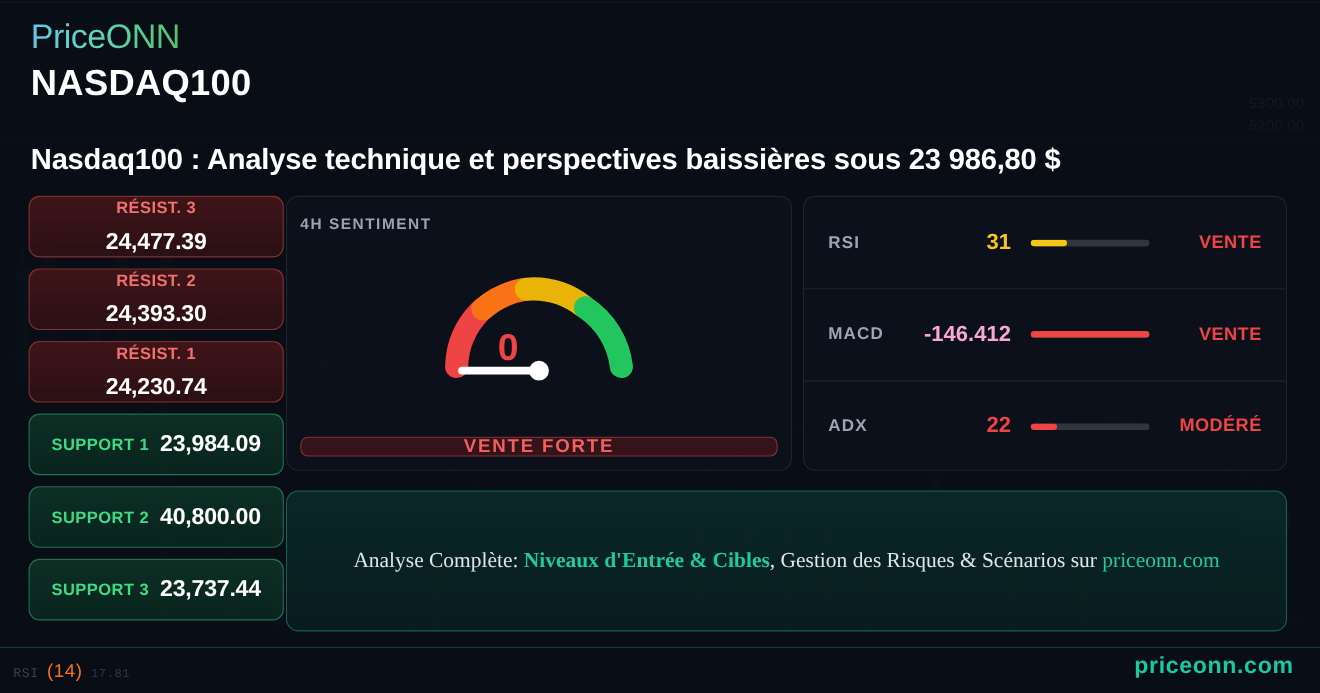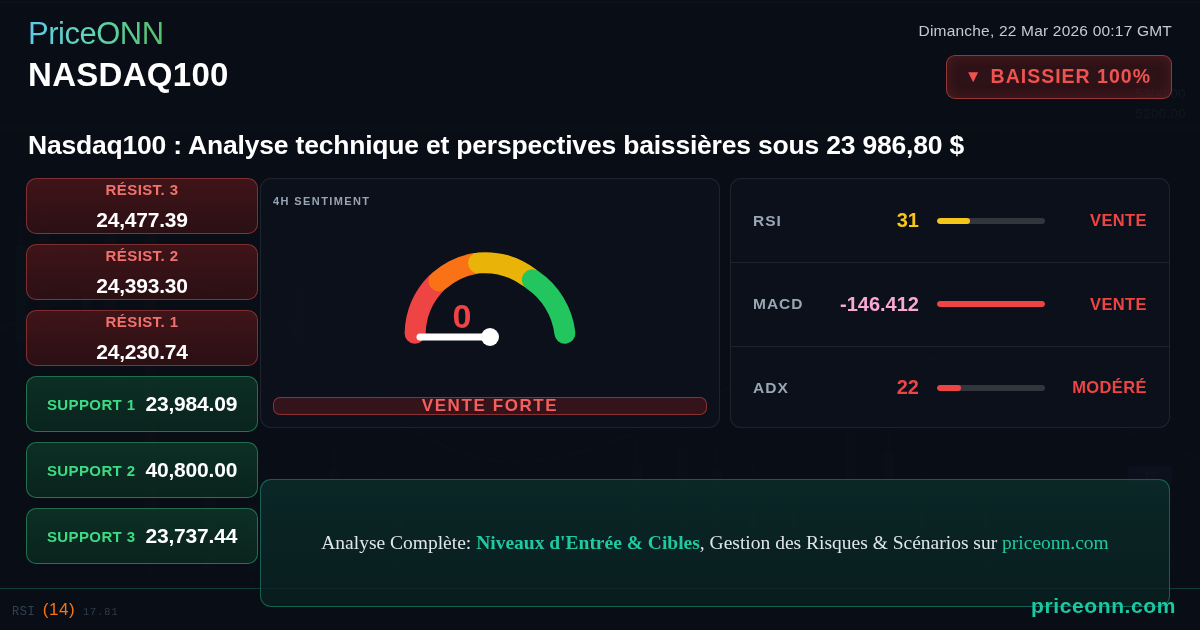--- a/index.html
+++ b/index.html
@@ -110,21 +110,21 @@
   
   .panel {
     position: absolute;
     background: rgba(13,18,27,.80);
     border: 1px solid rgba(122,135,150,.17);
     border-radius: 11px;
   }
   .sentiment { left: 260px; top: 178px; width: 460px; height: 250px; }
   .panel-title {
     position: absolute; left: 12px; top: 16px;
-    color: #98a4b3; font-size: 11px; font-weight: 700; letter-spacing: 1.4px;
+    color: #98a4b3; font-size: 14px; font-weight: 700; letter-spacing: 1.4px;
   }
   .gauge-wrap { position: absolute; left: 0; right: 0; top: 58px; display: flex; justify-content: center; }
   .gauge-value {
     position: absolute; left: 0; right: 0; top: 118px;
     text-align: center; color: #ef4444; font-size: 34px; font-weight: 700;
     transform: translateX(-28px);
   }
   .signal-badge {
     position: absolute; left: 12px; right: 12px; bottom: 12px; height: 18px;
     border: 1px solid rgba(229,84,84,.48); border-radius: 7px;
@@ -146,21 +146,21 @@
     position: relative; overflow: hidden; margin: 0 10px;
   }
   .ind-fill { position: absolute; left: 0; top: 0; bottom: 0; border-radius: 4px; }
   .ind-status { font-size: 16.5px; font-weight: 700; letter-spacing: .4px; text-align: right; min-width: 92px; }
 
   
   .cta {
     position: absolute; left: 260px; top: 446px; width: 910px; height: 128px;
     border: 1px solid rgba(37,190,160,.40); border-radius: 11px;
     background: linear-gradient(180deg, rgba(11,45,42,.82), rgba(9,32,32,.82));
-    display: flex; align-items: center; justify-content: center; margin-top: 33px;
+    display: flex; align-items: center; justify-content: center;
   }
   .cta-text {
     color: #dfe6ec; font-size: 19.5px;
     font-family: "Liberation Serif", serif;
     white-space: nowrap;
   }
   .cta-text .hl { color: #20c9a0; font-weight: 700; }
   .cta-text .url { color: #20c9a0; }
 
   
@@ -252,27 +252,20 @@
     <div class="bg-rsi-label">
       <span>RSI</span>
       <span class="num">(14)</span>
       <span class="val">17.81</span>
     </div>
   </div>
 
   <div class="header">
     <div class="logo">PriceONN</div>
     <div class="ticker">NASDAQ100</div>
-    <div class="hdr-right">
-      <div class="timestamp">Dimanche, 22 Mar 2026 00:17 GMT</div>
-      <div class="bias-badge">
-        <span class="arrow">▼</span>
-        <span class="txt">BAISSIER 100%</span>
-      </div>
-    </div>
   </div>
 
   <div class="headline">Nasdaq100 : Analyse technique et perspectives baissières sous 23 986,80 $</div>
 
   <div class="levels">
     <div class="level-box res">
       <span class="level-label">RÉSIST. 3</span>
       <span class="level-value">24,477.39</span>
     </div>
     <div class="level-box res">

